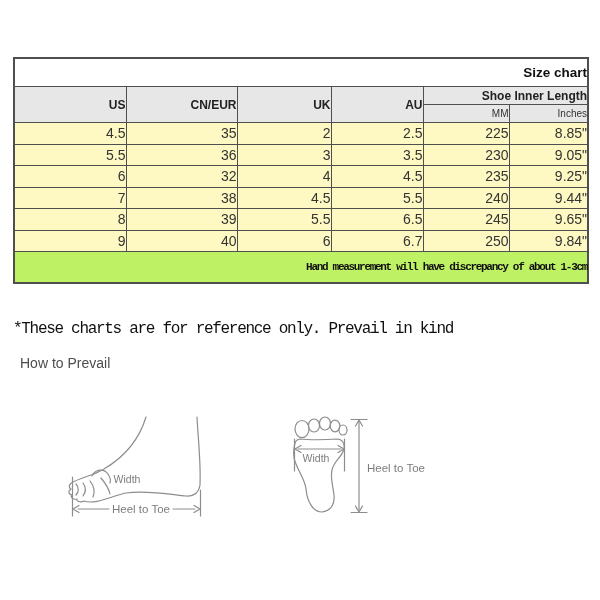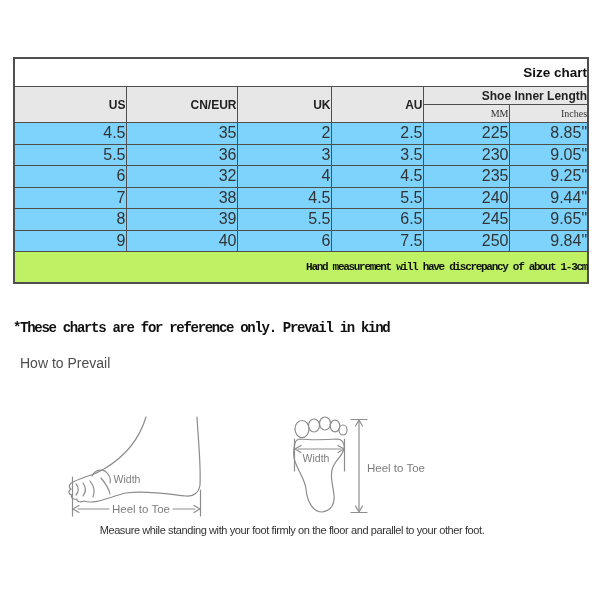--- a/index.html
+++ b/index.html
@@ -10,32 +10,32 @@
   table.size-table{
     position:absolute;left:13px;top:57px;width:574px;
     border-collapse:collapse;table-layout:fixed;
     border:2px solid #4f4f4f;color:#222;
     font-family:"Liberation Sans",sans-serif;
   }
   .size-table th,.size-table td{border:1px solid #4f4f4f;text-align:right;padding:0;vertical-align:middle;}
   .row-title th{height:27px;font-size:13.5px;font-weight:bold;background:#fff;color:#111;}
   th.hdr{background:#e7e7e7;font-size:12px;font-weight:bold;color:#222;}
   tr.hdr-row th{height:17px;}
-  tr.subhdr th{background:#e7e7e7;font-size:10px;font-weight:normal;color:#333;height:17px;font-family:Liberation Serif, serif;}
-  .size-table tbody td{height:20.5px;font-size:16px;color:#333;background:#7dd3fc;margin-top:17px;}
+  tr.subhdr th{background:#e7e7e7;font-size:10px;font-weight:normal;color:#333;height:17px;}
+  .size-table tbody td{height:20.5px;font-size:14px;color:#333;background:#fef9c3;margin-top:17px;}
   .size-table tfoot td{
     height:30px;background:#bef264;color:#101010;
     font-family:"Liberation Mono",monospace;font-weight:bold;font-size:11px;letter-spacing:-1.3px;
   }
 
   
   .ref-note{
     position:absolute;left:13px;top:320px;
-    font-family:"Liberation Mono",monospace;font-weight:bold;
-    font-size:14px;letter-spacing:-1.3px;color:#101010;white-space:nowrap;
+    font-family:"Liberation Mono",monospace;font-weight:normal;
+    font-size:16px;letter-spacing:-1.3px;color:#101010;white-space:nowrap;
   }
   .htm-heading{
     position:absolute;left:20px;top:355px;margin:0;
     font-size:14px;font-weight:normal;color:#4d4d4d;
   }
   .htm-intro{
     position:absolute;left:20px;top:387px;
     font-size:11px;letter-spacing:-0.2px;color:#3f3f3f;white-space:nowrap;
   }
   .measure-footnote{
@@ -118,21 +118,21 @@
         <td>39</td>
         <td>5.5</td>
         <td>6.5</td>
         <td>245</td>
         <td>9.65"</td>
       </tr>
       <tr>
         <td>9</td>
         <td>40</td>
         <td>6</td>
-        <td>7.5</td>
+        <td>6.7</td>
         <td>250</td>
         <td>9.84"</td>
       </tr>
     </tbody>
     <tfoot>
       <tr>
         <td colspan="6">Hand measurement will have discrepancy of about 1-3cm</td>
       </tr>
     </tfoot>
   </table>
@@ -184,15 +184,14 @@
 
       <line class="stroke" x1="351" y1="419.5" x2="367" y2="419.5"></line>
       <line class="stroke" x1="351" y1="512.5" x2="367" y2="512.5"></line>
       <line class="stroke" x1="359" y1="422" x2="359" y2="510"></line>
       <polyline class="stroke" points="355.5,426 359,420 362.5,426"></polyline>
       <polyline class="stroke" points="355.5,506 359,512 362.5,506"></polyline>
       <text class="dlabel big" x="367" y="472" text-anchor="start">Heel to Toe</text>
     </g>
   </svg>
 
-  <div class="measure-footnote">Measure while standing with your foot firmly on the floor and parallel to your other foot.</div>
 
 </div>
 
 </body></html>

